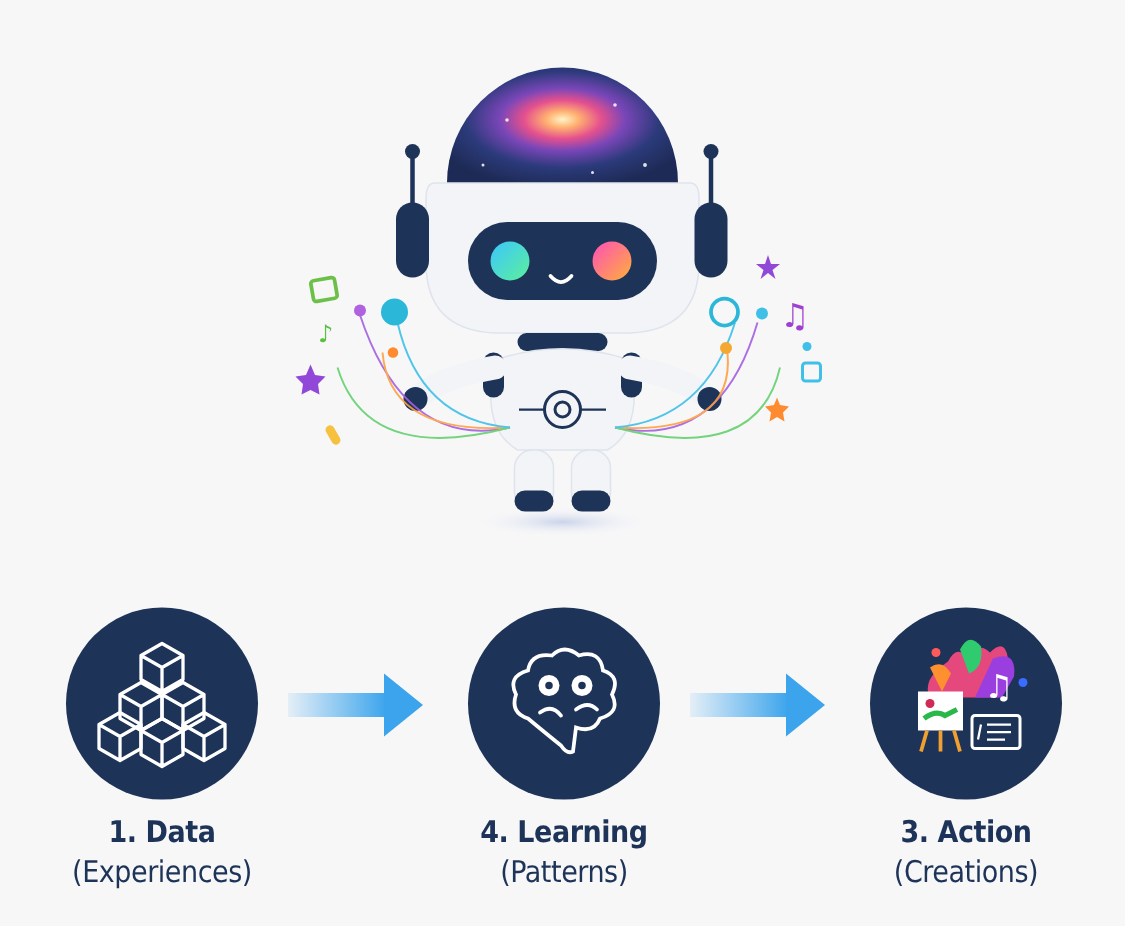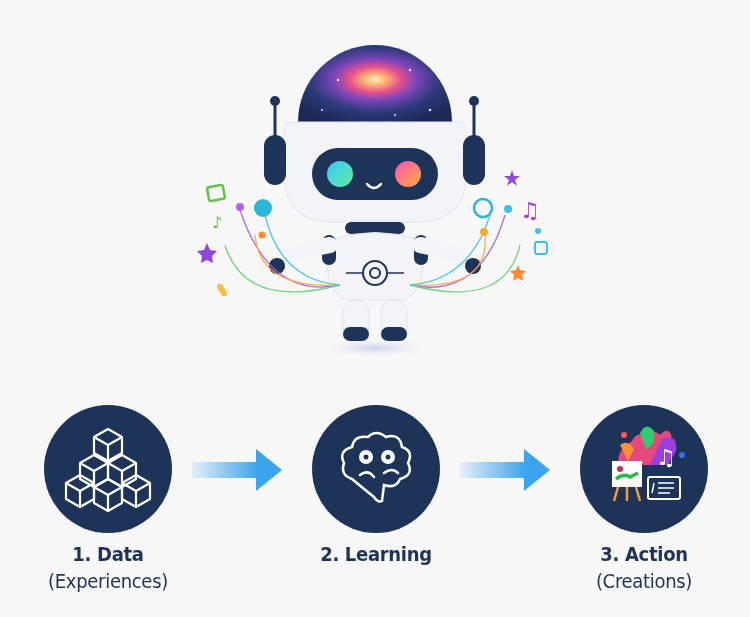--- a/index.html
+++ b/index.html
@@ -147,21 +147,22 @@
       <circle cx="54" cy="52" r="7"></circle>
         <circle cx="76" cy="52" r="7"></circle>
     </g>
     <g fill="#1e3358">
         <circle cx="54" cy="52" r="2.5"></circle>
         <circle cx="76" cy="52" r="2.5"></circle>
       </g>
   </svg>
 </div>
 <div class="step-label" style="left:266px;top:541px;">
-  <div>2. Learning</div>
+  <div>4. Learning</div>
+  <div class="sub">(Patterns)</div>
 </div>
 
 <svg class="arrow" style="left:460px;top:445px" width="92" height="50" viewBox="0 0 92 50">
   <defs>
       <linearGradient id="ag2" x1="0" x2="1">
         <stop offset="0" stop-color="#3ba4ec" stop-opacity="0.1"></stop>
         <stop offset="1" stop-color="#3ba4ec"></stop>
       </linearGradient>
     </defs>
   <rect x="0" y="17" width="66" height="16" fill="url(#ag2)"></rect>

